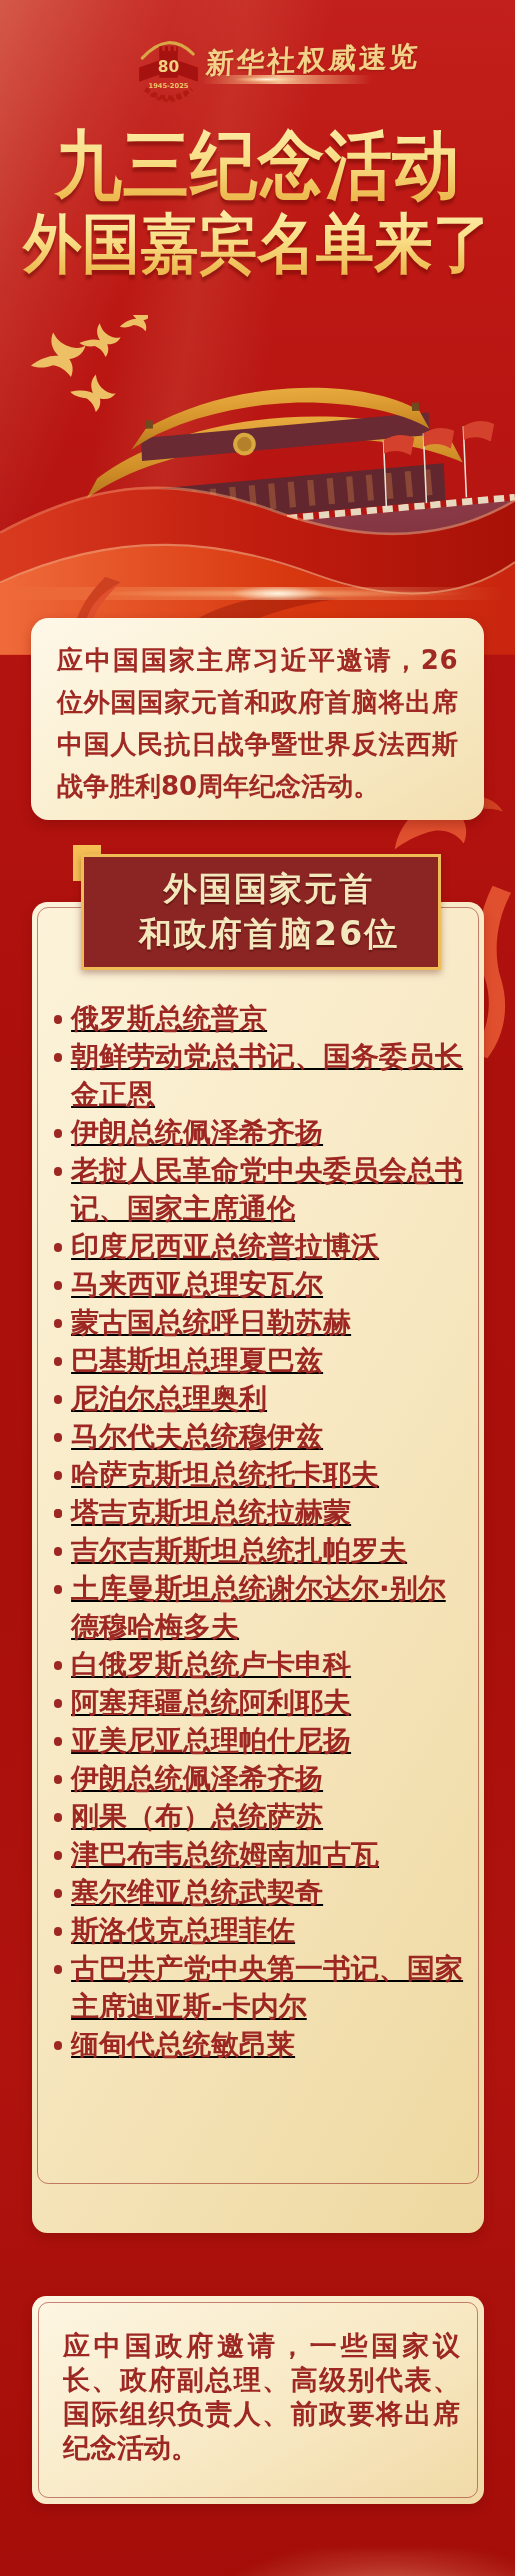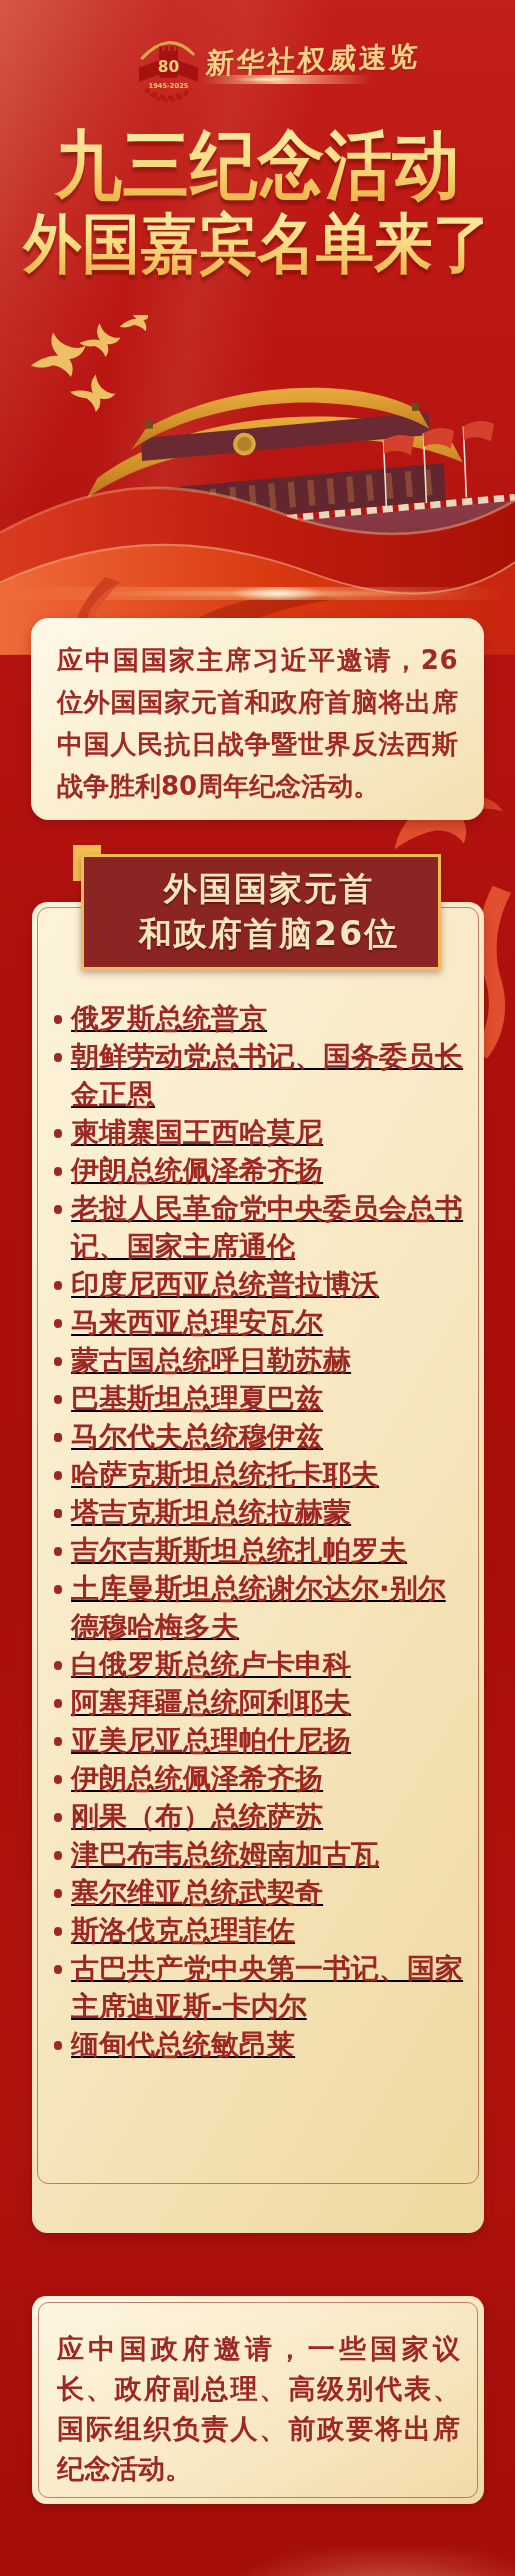--- a/index.html
+++ b/index.html
@@ -58,21 +58,21 @@
     border:1.5px solid rgba(150,35,28,.55);border-radius:11.3px;pointer-events:none;}
   .guest-list{margin:0;padding:98px 13.4px 0 21.6px;list-style:none;text-decoration:underline;}
   .guest-list li{position:relative;padding-left:17.5px;font-size:28px;line-height:38px;
     font-weight:bold;color:#9d2722;letter-spacing:0;}
   .guest-list .dot{position:absolute;left:0;top:15px;width:8.8px;height:8.8px;border-radius:50%;background:#9d2722;}
   .box2{position:absolute;z-index:3;left:32px;top:2296px;width:452px;height:208px;border-radius:14.4px;
     background:linear-gradient(150deg,#fdf6e3 0%,#f8e9c4 55%,#f0d9a6 100%);
     box-shadow:0 4.1px 10.3px rgba(100,8,3,.28);padding:33px 24px 0 25px;}
   .box2-border{position:absolute;left:6.2px;right:6.2px;top:6.2px;bottom:6.2px;
     border:1.5px solid rgba(150,35,28,.55);border-radius:10.3px;pointer-events:none;}
-  .outro-text{font-size:27px;line-height:40px;font-weight:bold;color:#9d2722;text-align:justify;}
+  .outro-text{font-size:27px;line-height:34px;font-weight:bold;color:#9d2722;text-align:justify;margin-left:6px;}
   
   .cloud{position:absolute;pointer-events:none;filter:blur(3.6px);}
   .cloud1{left:180px;top:2550px;width:350px;height:227px;
     background:radial-gradient(ellipse at 60% 55%,rgba(242,176,140,.95) 0%,rgba(235,150,115,.75) 40%,rgba(222,122,95,.25) 64%,rgba(222,122,95,0) 78%);}
 </style>
 </head>
 <body>
 
 <div class="page">
 
@@ -224,24 +224,20 @@
         <li>
           <span class="dot"></span>
           <span>俄罗斯总统普京</span>
         </li>
 
         <li>
           <span class="dot"></span>
           <span>朝鲜劳动党总书记、国务委员长金正恩</span>
         </li>
 
-        <li>
-          <span class="dot"></span>
-          <span>柬埔寨国王西哈莫尼</span>
-        </li>
 
         <li>
           <span class="dot"></span>
           <span>伊朗总统佩泽希齐扬</span>
         </li>
 
         <li>
           <span class="dot"></span>
           <span>老挝人民革命党中央委员会总书记、国家主席通伦</span>
         </li>
@@ -261,20 +257,21 @@
           <span>蒙古国总统呼日勒苏赫</span>
         </li>
 
         <li>
           <span class="dot"></span>
           <span>巴基斯坦总理夏巴兹</span>
         </li>
 
         <li>
           <span class="dot"></span>
+          <span>尼泊尔总理奥利</span>
         </li>
 
         <li>
           <span class="dot"></span>
           <span>马尔代夫总统穆伊兹</span>
         </li>
 
         <li>
           <span class="dot"></span>
           <span>哈萨克斯坦总统托卡耶夫</span>

